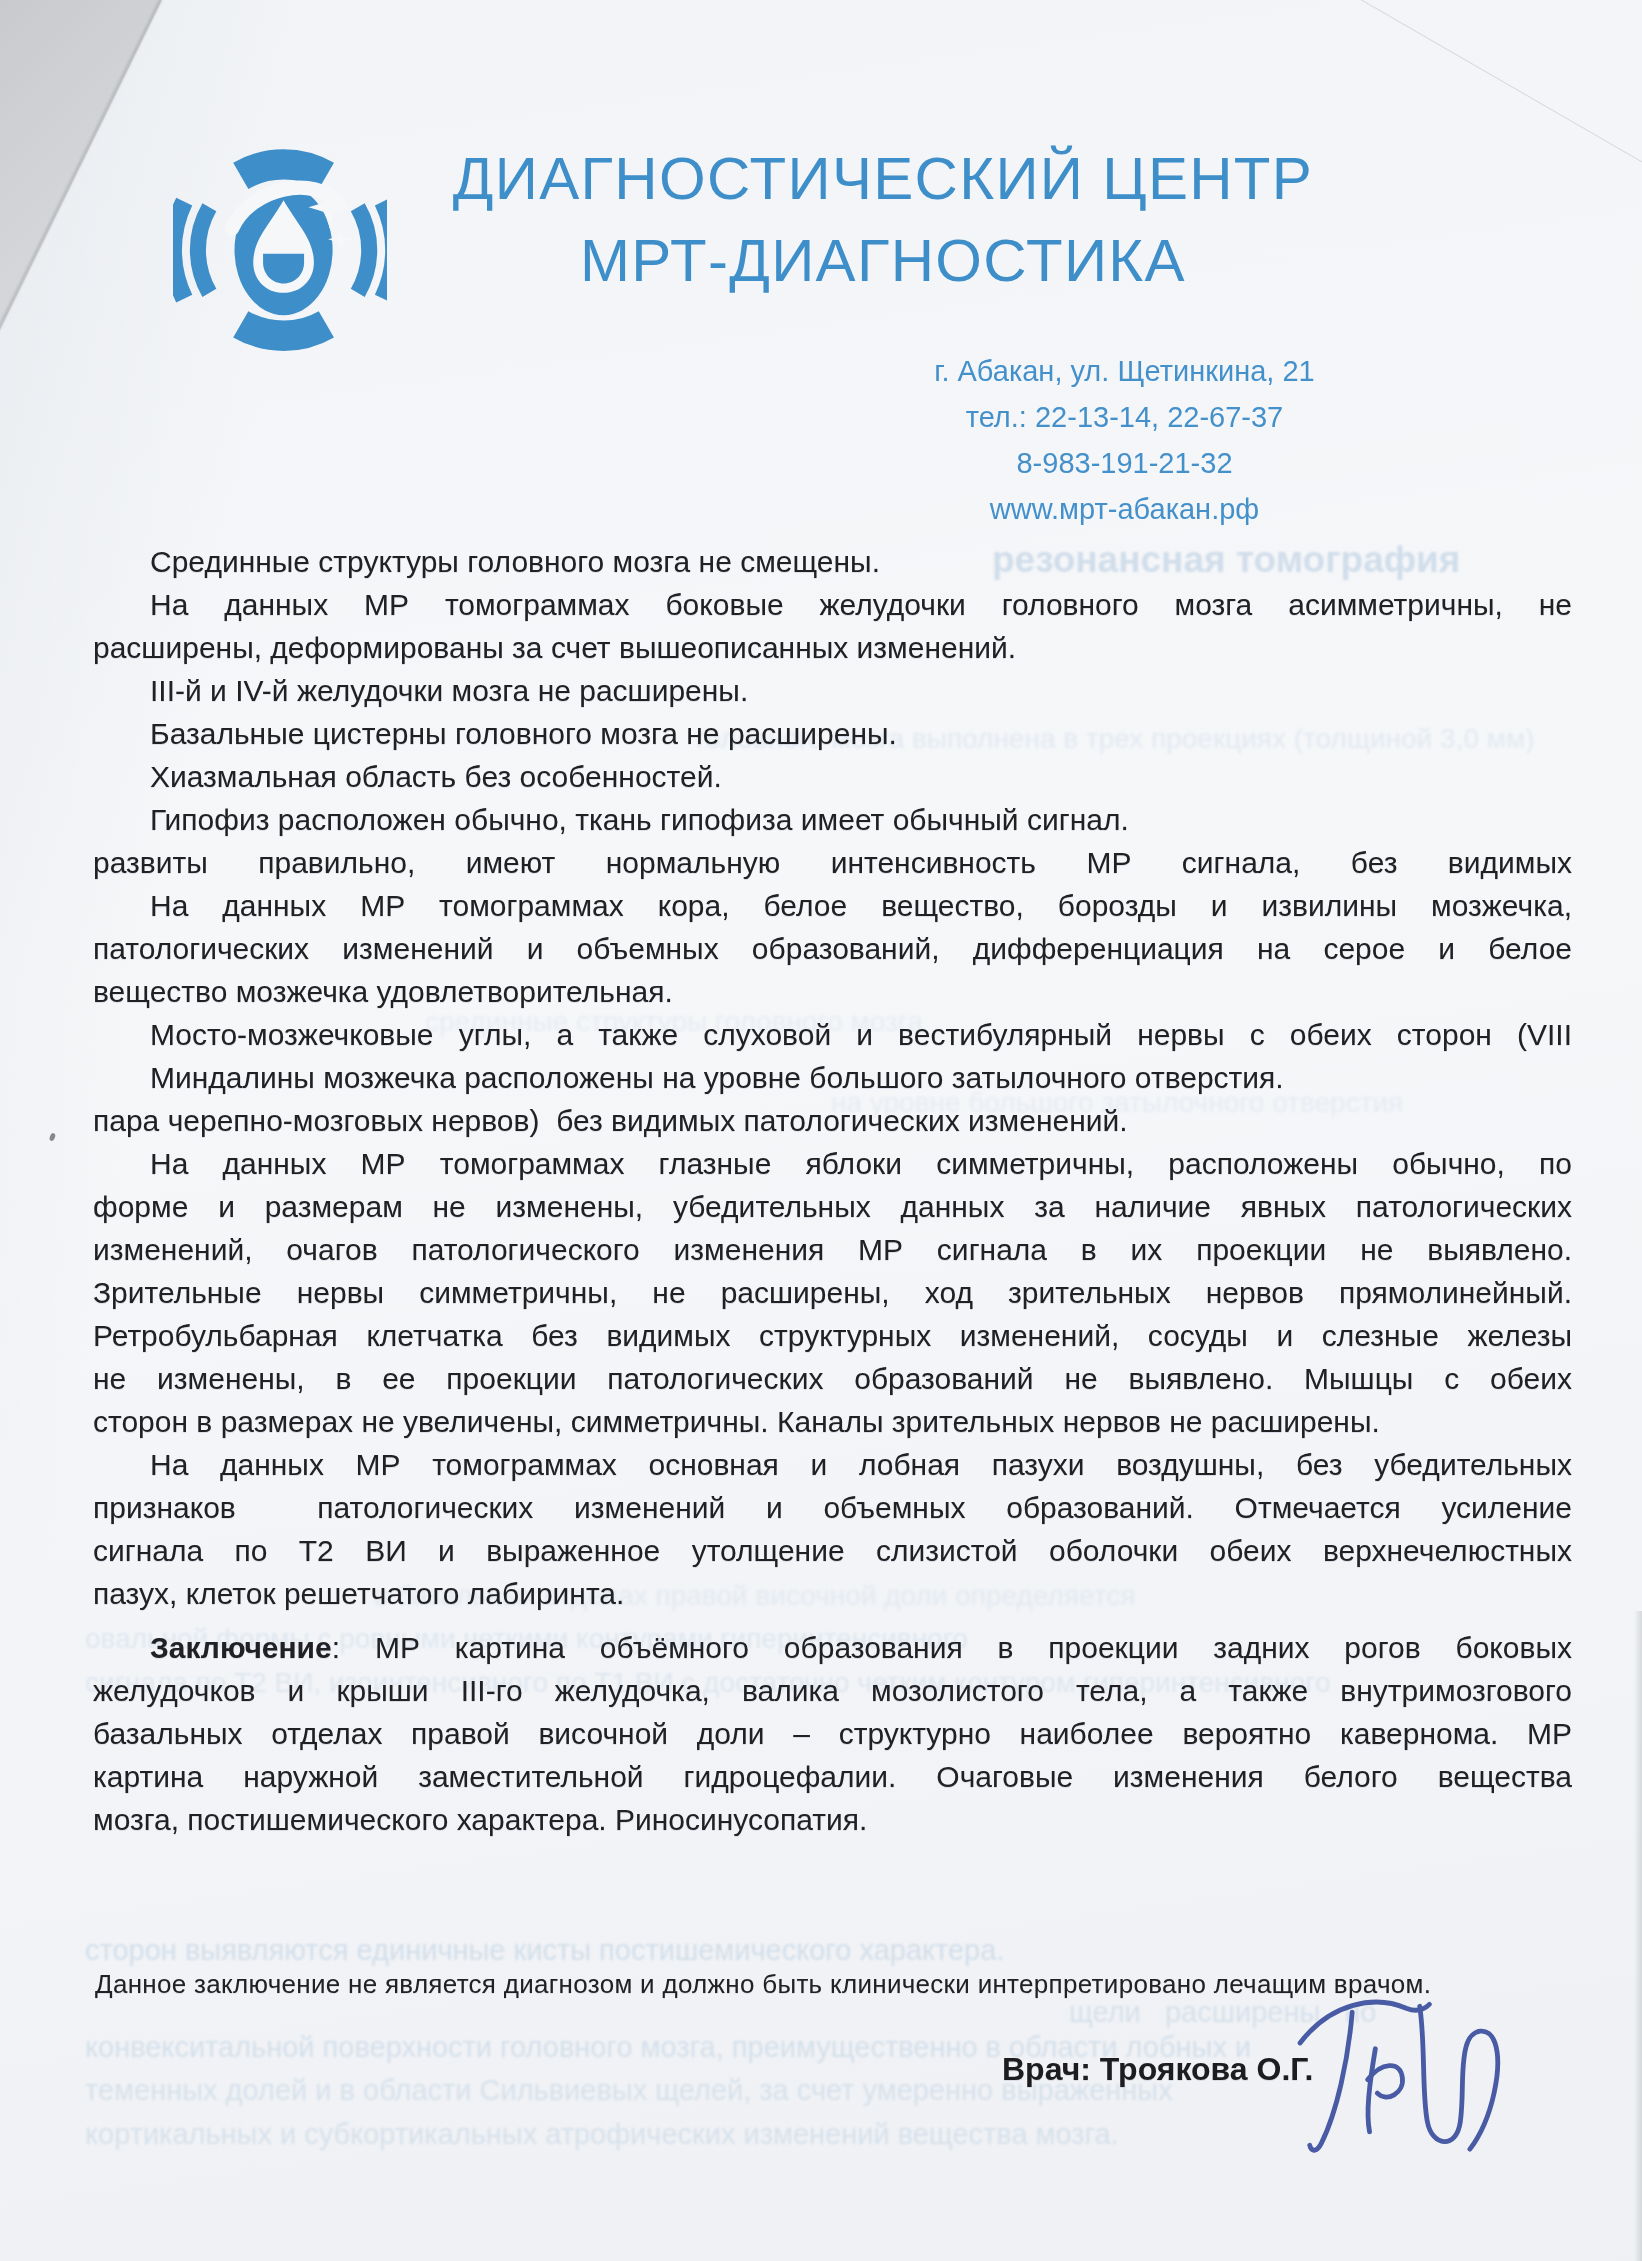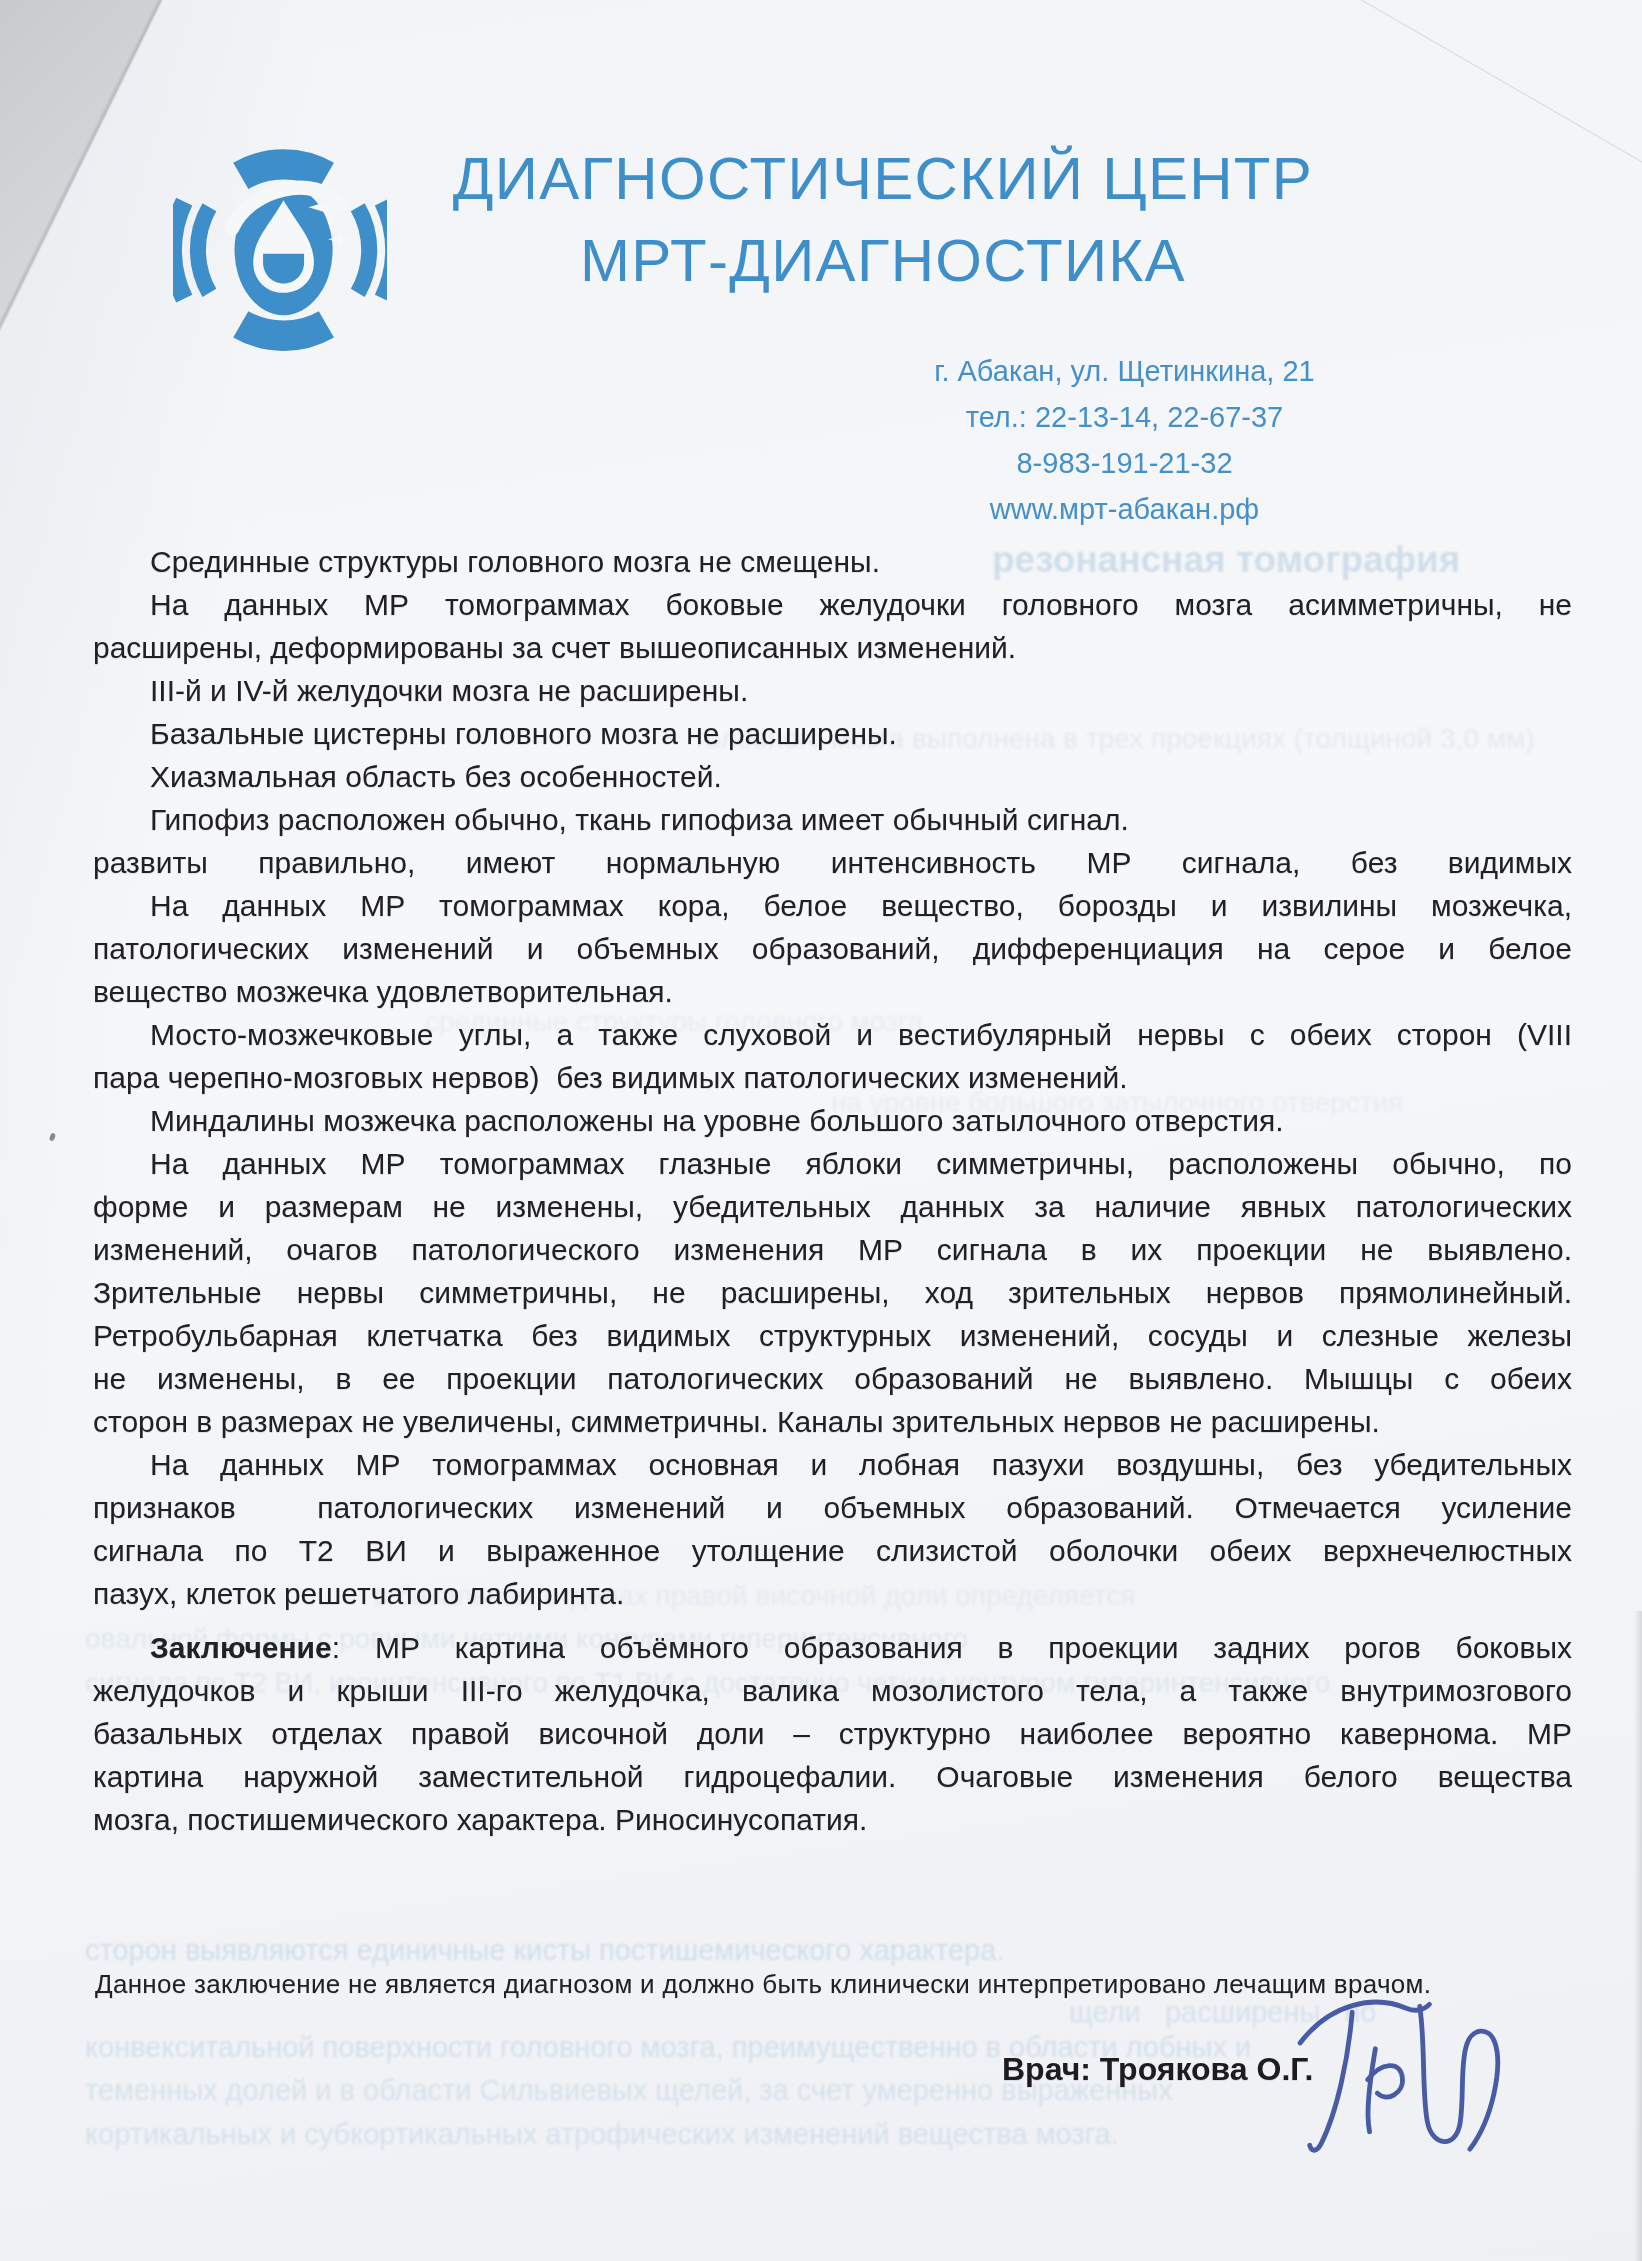--- a/index.html
+++ b/index.html
@@ -123,22 +123,22 @@
       <div class="line last">расширены, деформированы за счет вышеописанных изменений.</div>
       <div class="line last indent">III-й и IV-й желудочки мозга не расширены.</div>
       <div class="line last indent">Базальные цистерны головного мозга не расширены.</div>
       <div class="line last indent">Хиазмальная область без особенностей.</div>
       <div class="line last indent">Гипофиз расположен обычно, ткань гипофиза имеет обычный сигнал.</div>
       <div class="line">развиты правильно, имеют нормальную интенсивность МР сигнала, без видимых</div>
       <div class="line indent">На данных МР томограммах кора, белое вещество, борозды и извилины мозжечка,</div>
       <div class="line">патологических изменений и объемных образований, дифференциация на серое и белое</div>
       <div class="line last">вещество мозжечка удовлетворительная.</div>
       <div class="line indent">Мосто-мозжечковые углы, а также слуховой и вестибулярный нервы с обеих сторон (VIII</div>
+      <div class="line last indent">Миндалины мозжечка расположены на уровне большого затылочного отверстия.</div>
       <div class="line last">пара черепно-мозговых нервов)  без видимых патологических изменений.</div>
-      <div class="line last indent">Миндалины мозжечка расположены на уровне большого затылочного отверстия.</div>
       <div class="line indent">На данных МР томограммах глазные яблоки симметричны, расположены обычно, по</div>
       <div class="line">форме и размерам не изменены, убедительных данных за наличие явных патологических</div>
       <div class="line">изменений, очагов патологического изменения МР сигнала в их проекции не выявлено.</div>
       <div class="line">Зрительные нервы симметричны, не расширены, ход зрительных нервов прямолинейный.</div>
       <div class="line">Ретробульбарная клетчатка без видимых структурных изменений, сосуды и слезные железы</div>
       <div class="line">не изменены, в ее проекции патологических образований не выявлено. Мышцы с обеих</div>
       <div class="line last">сторон в размерах не увеличены, симметричны. Каналы зрительных нервов не расширены.</div>
       <div class="line indent">На данных МР томограммах основная и лобная пазухи воздушны, без убедительных</div>
       <div class="line">признаков  патологических изменений и объемных образований. Отмечается усиление</div>
       <div class="line">сигнала по Т2 ВИ и выраженное утолщение слизистой оболочки обеих верхнечелюстных</div>

